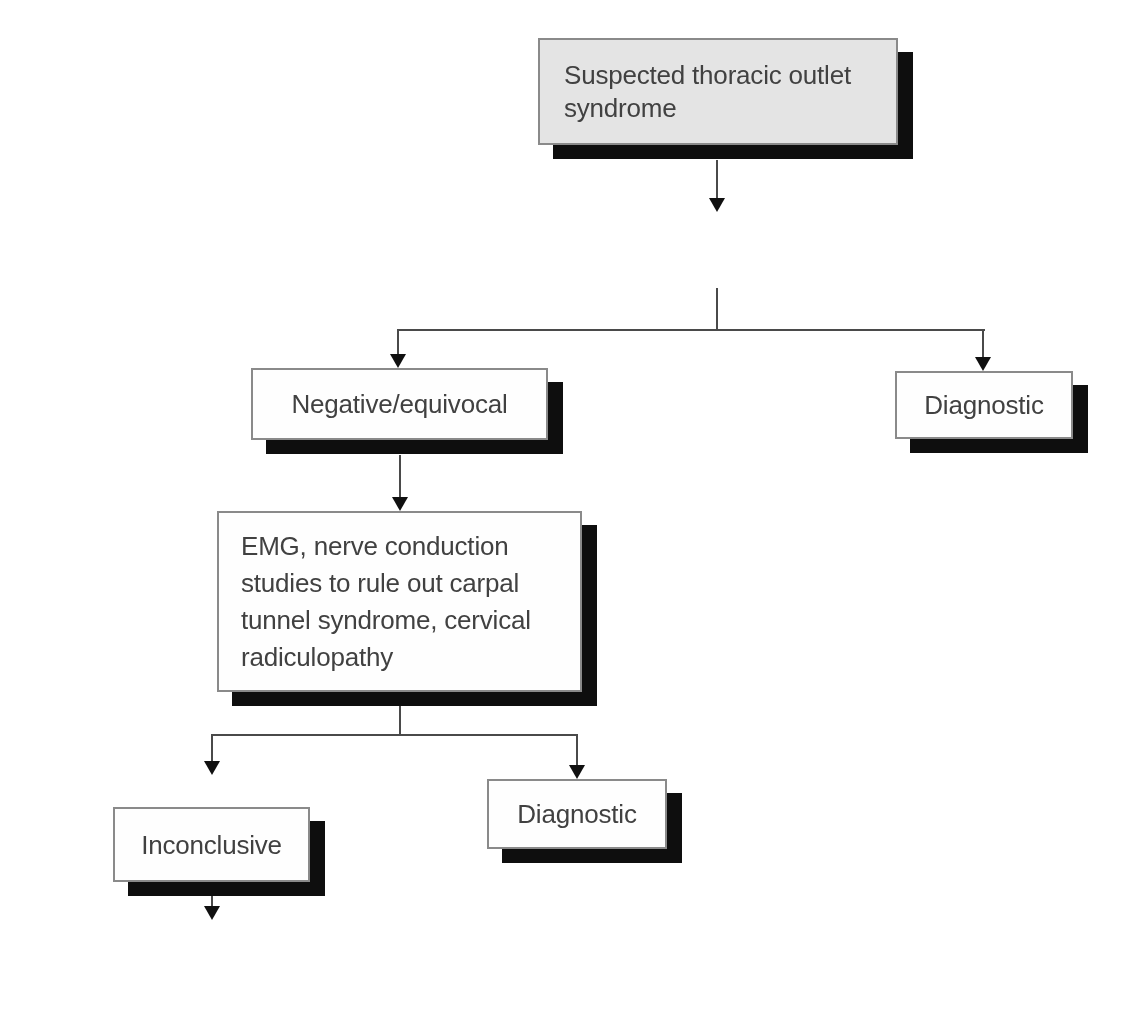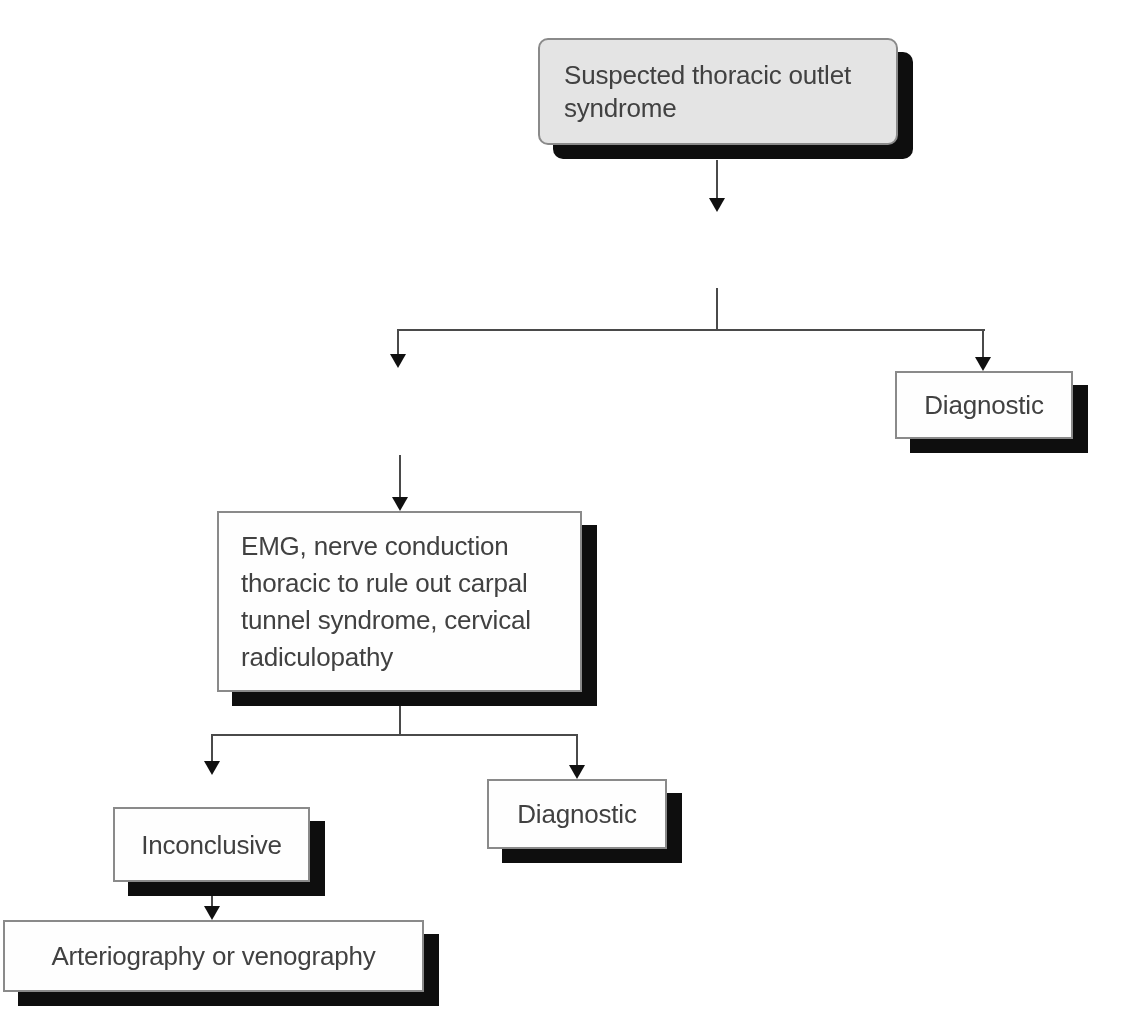--- a/index.html
+++ b/index.html
@@ -72,43 +72,43 @@
   <div class="vline" style="left:399px;top:692px;height:43px;"></div>
   <div class="hline" style="left:211px;top:734px;width:367px;"></div>
   <div class="vline" style="left:211px;top:735px;height:27px;"></div>
   <div class="arrowhead" style="left:204px;top:761px;"></div>
   <div class="vline" style="left:576px;top:735px;height:31px;"></div>
   <div class="arrowhead" style="left:569px;top:765px;"></div>
 
   <div class="vline" style="left:211px;top:865px;height:42px;"></div>
   <div class="arrowhead" style="left:204px;top:906px;"></div>
 
-  <div class="node shaded align-left" style="left:538px;top:38px;width:360px;height:107px;padding-left:24px;padding-right:8px;border-radius:10px;">
+  <div class="node shaded align-left" style="left:538px;top:38px;width:360px;height:107px;padding-left:24px;padding-right:8px;">
     <span class="node-label" style="line-height:33px;">Suspected thoracic outlet
 syndrome</span>
   </div>
 
 
+  <div class="node" style="left:251px;top:368px;width:297px;height:72px;">
+    <span class="node-label">Negative/equivocal</span>
+  </div>
 
   <div class="node" style="left:895px;top:371px;width:178px;height:68px;">
     <span class="node-label">Diagnostic</span>
   </div>
 
   <div class="node align-left" style="left:217px;top:511px;width:365px;height:181px;padding-left:22px;padding-right:6px;">
     <span class="node-label" style="line-height:37px;">EMG, nerve conduction
-thoracic to rule out carpal
+studies to rule out carpal
 tunnel syndrome, cervical
 radiculopathy</span>
   </div>
 
   <div class="node" style="left:113px;top:775px;width:197px;height:75px;margin-top:32px;">
     <span class="node-label">Inconclusive</span>
   </div>
 
   <div class="node" style="left:487px;top:779px;width:180px;height:70px;">
     <span class="node-label">Diagnostic</span>
   </div>
 
-  <div class="node" style="left:3px;top:920px;width:421px;height:72px;">
-    <span class="node-label">Arteriography or venography</span>
-  </div>
 
 </div>
 
 </body></html>

